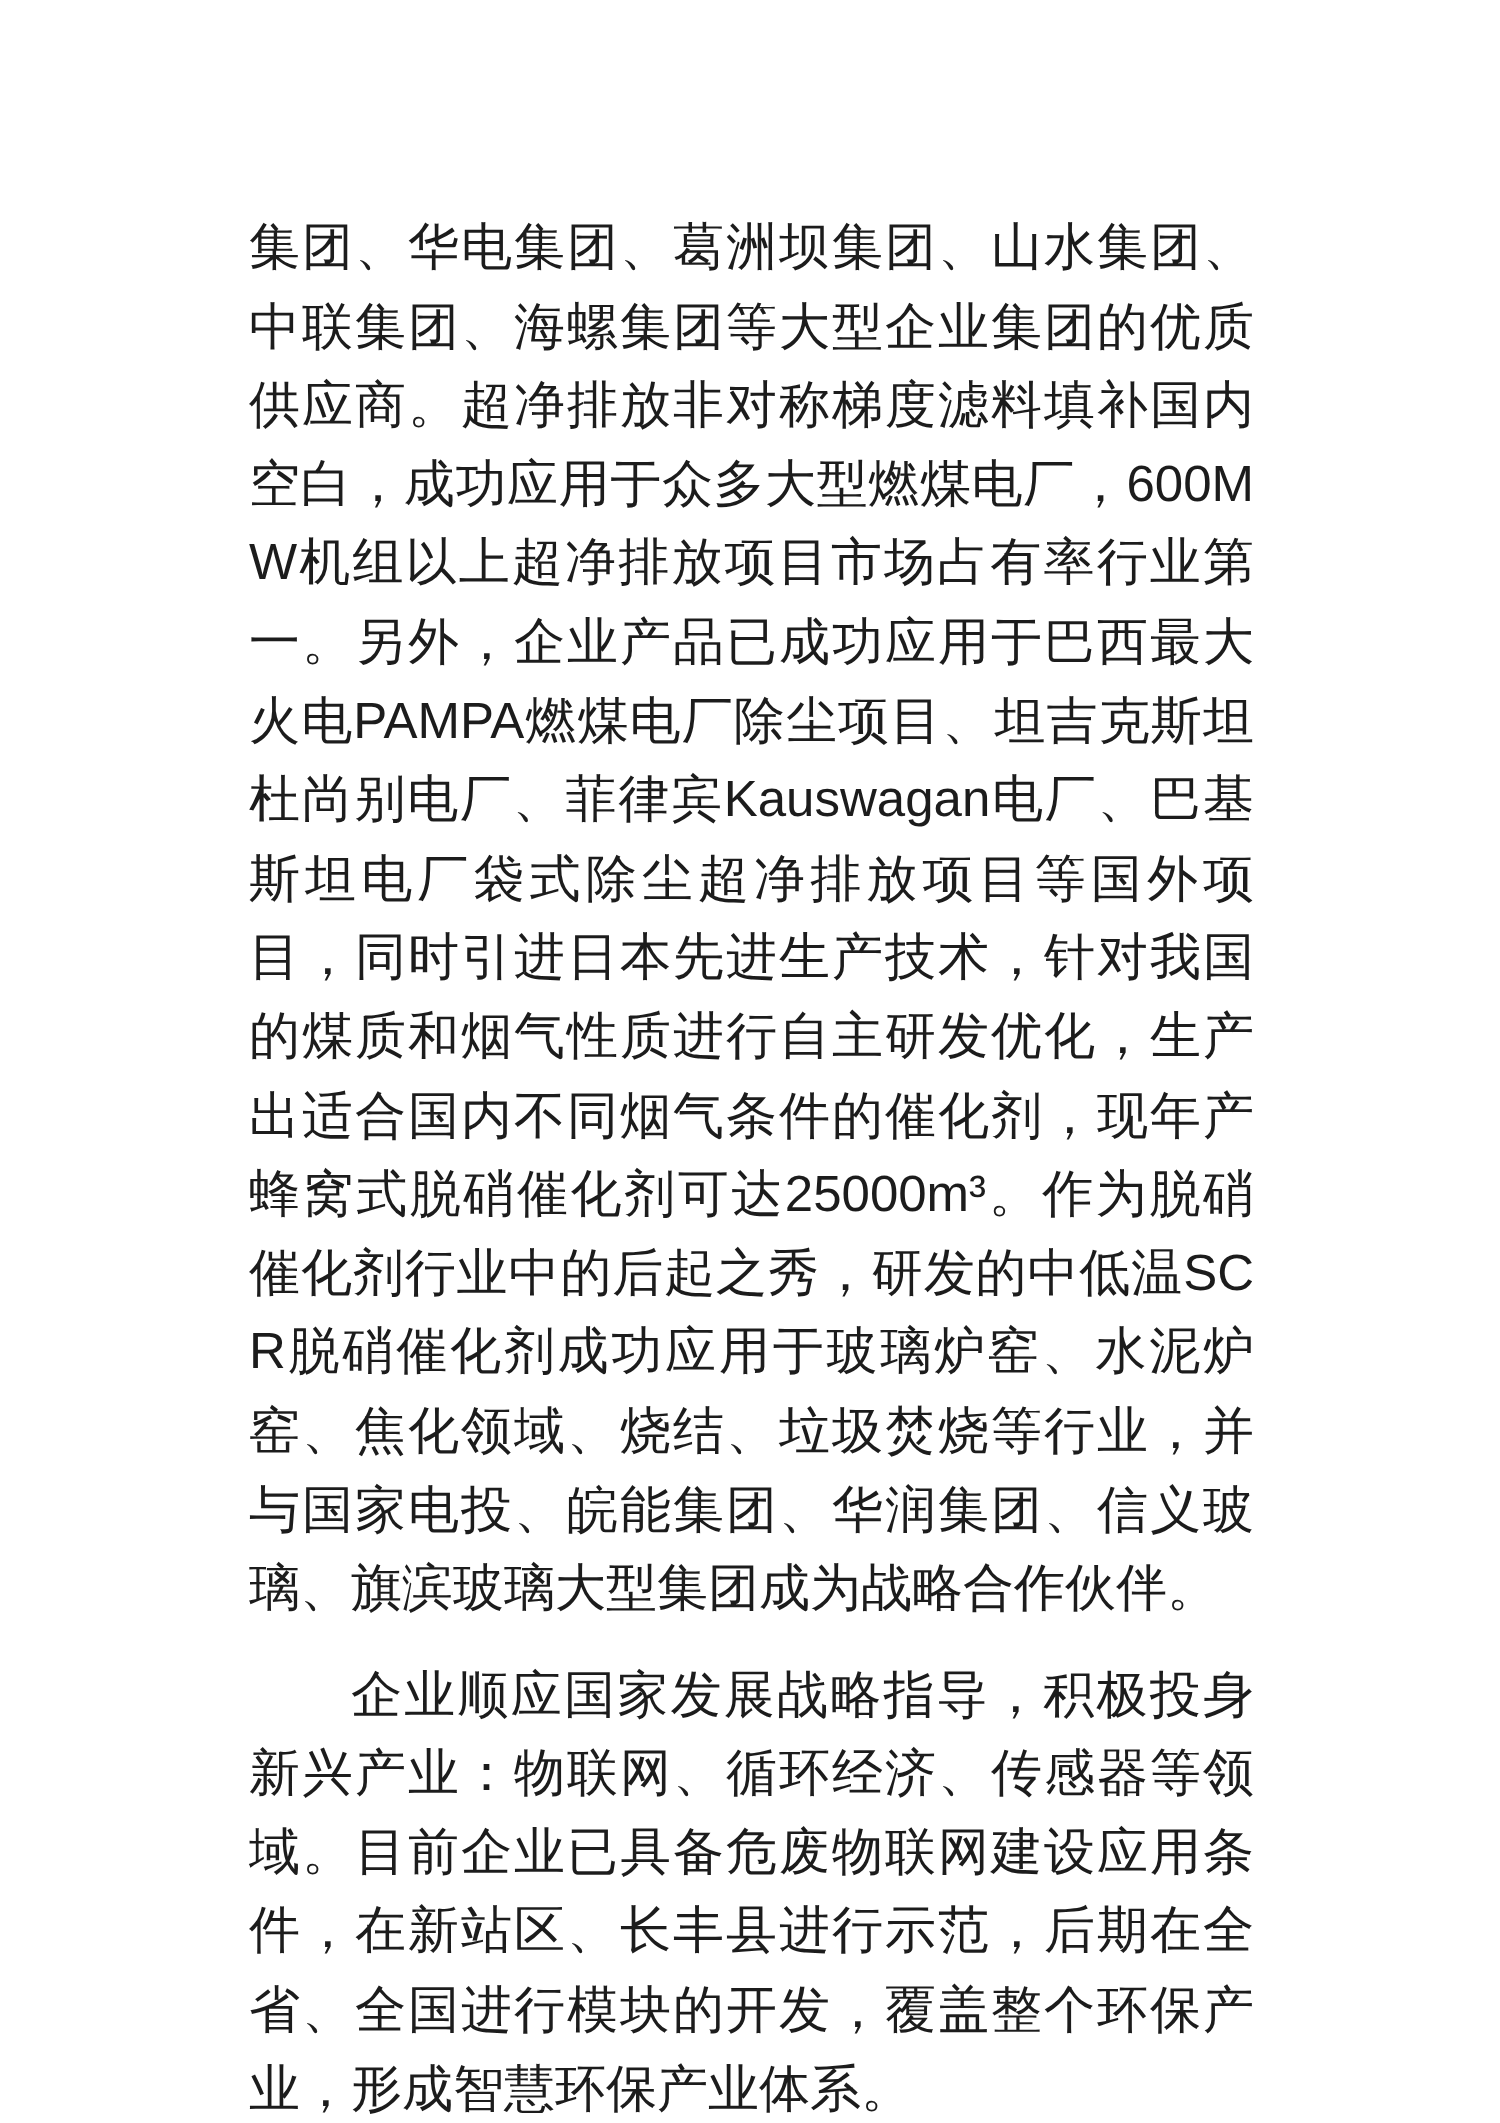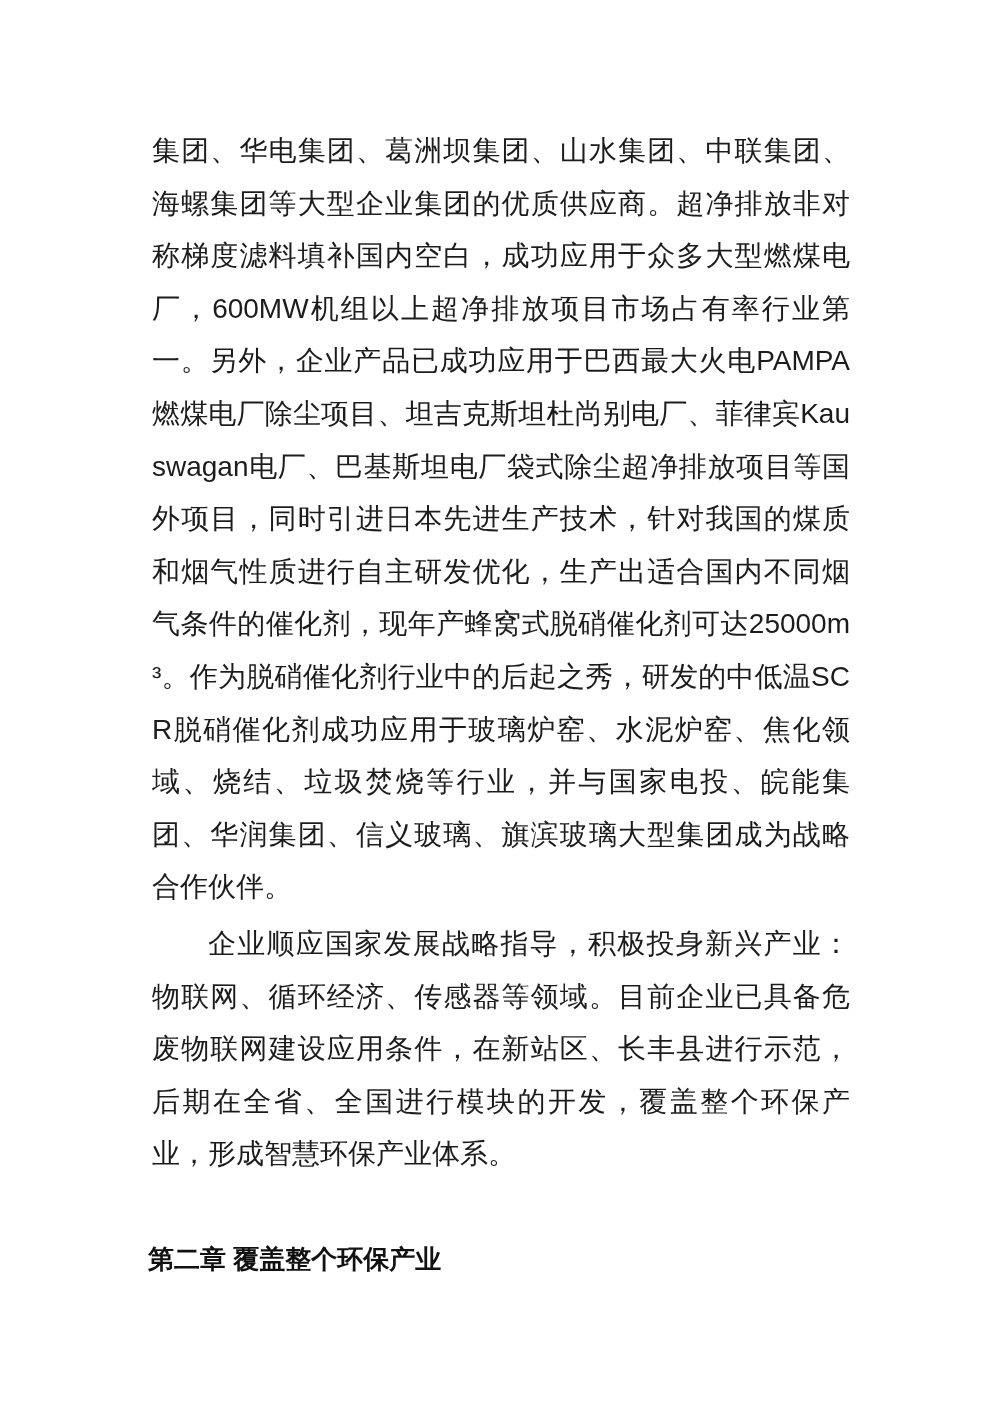--- a/index.html
+++ b/index.html
@@ -14,22 +14,22 @@
     font-family: "Liberation Sans", "DejaVu Sans", serif;
   }
   .page {
     box-sizing: border-box;
     width: 1000px;
     height: 1415px;
     background: #ffffff;
     padding: 121px 146px 0 148px;
   }
   .par {
-    margin: 4px;
-    font-size: 28px;
+    margin: 18px;
+    font-size: 34px;
     line-height: 52.6px;
     color: #1c1c1c;
     text-align: justify;
     text-align-last: left;
     text-justify: inter-ideograph;
     word-break: break-all;
     font-weight: 400;
   }
   .par.indent {
     text-indent: 2em;

